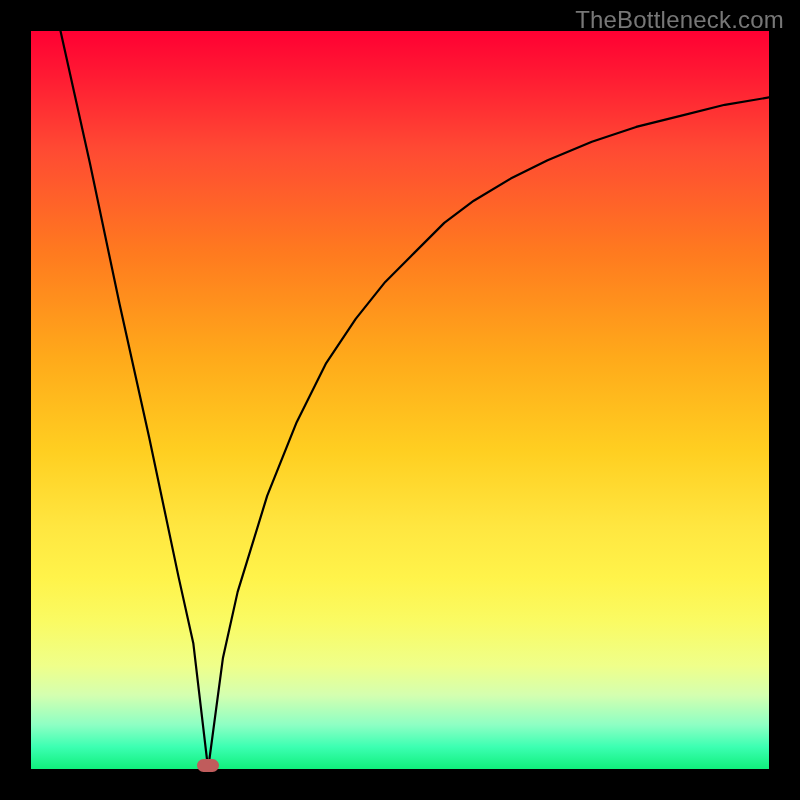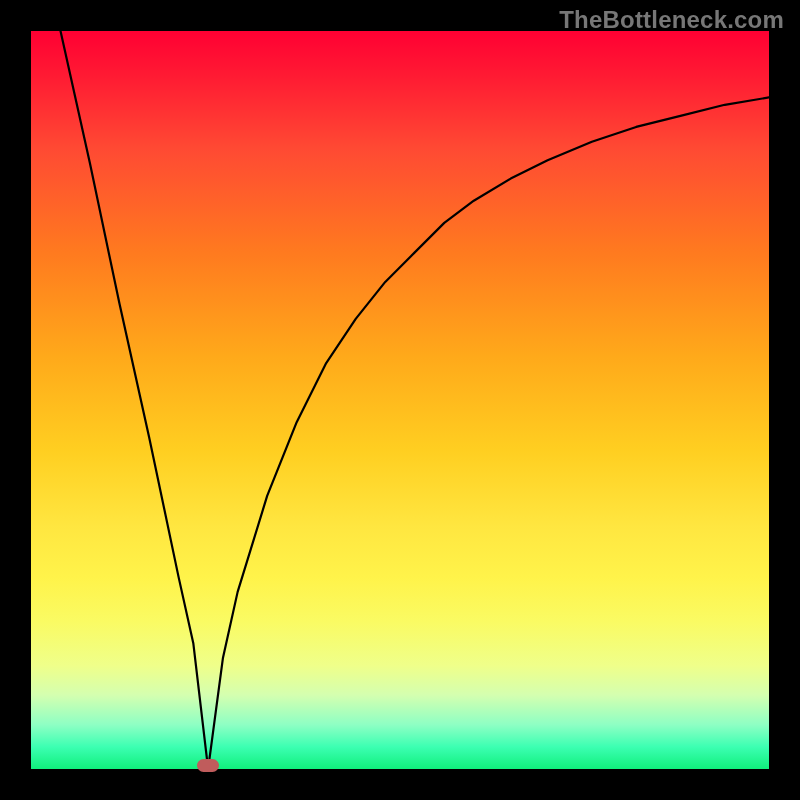--- a/index.html
+++ b/index.html
@@ -33,21 +33,21 @@
       #3cffb2 97%,
       #10f07c 100%
     );
   }
   .watermark {
     position: absolute;
     top: 6px;
     right: 16px;
     color: #777;
     font-size: 24px;
-    font-weight: 700;
+    font-weight: 400;
     letter-spacing: 0.2px;
   }
   svg.curve {
     position: absolute;
     left: 0;
     top: 0;
   }
   .minpoint {
     position: absolute;
     width: 22px;

